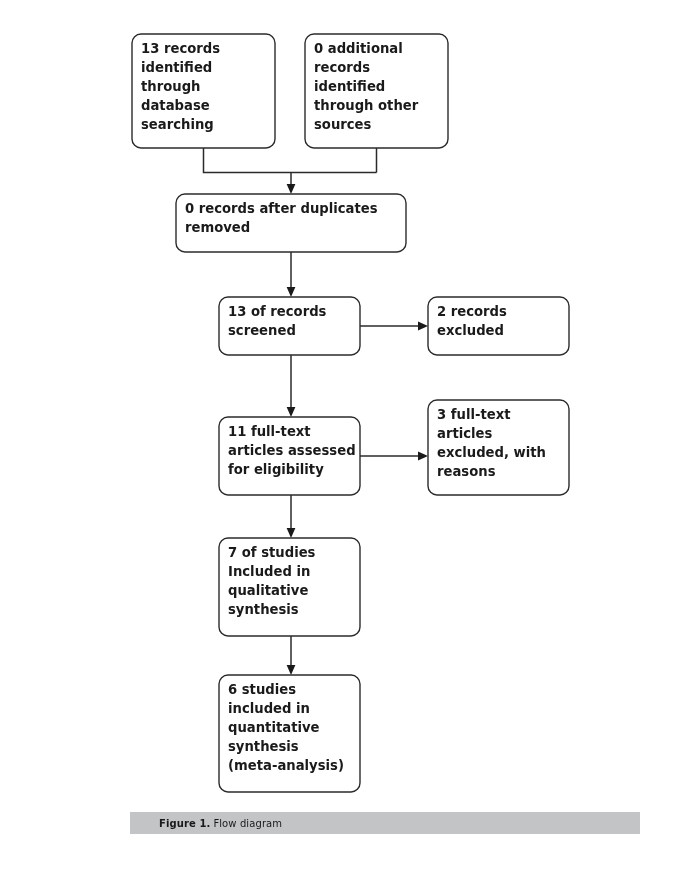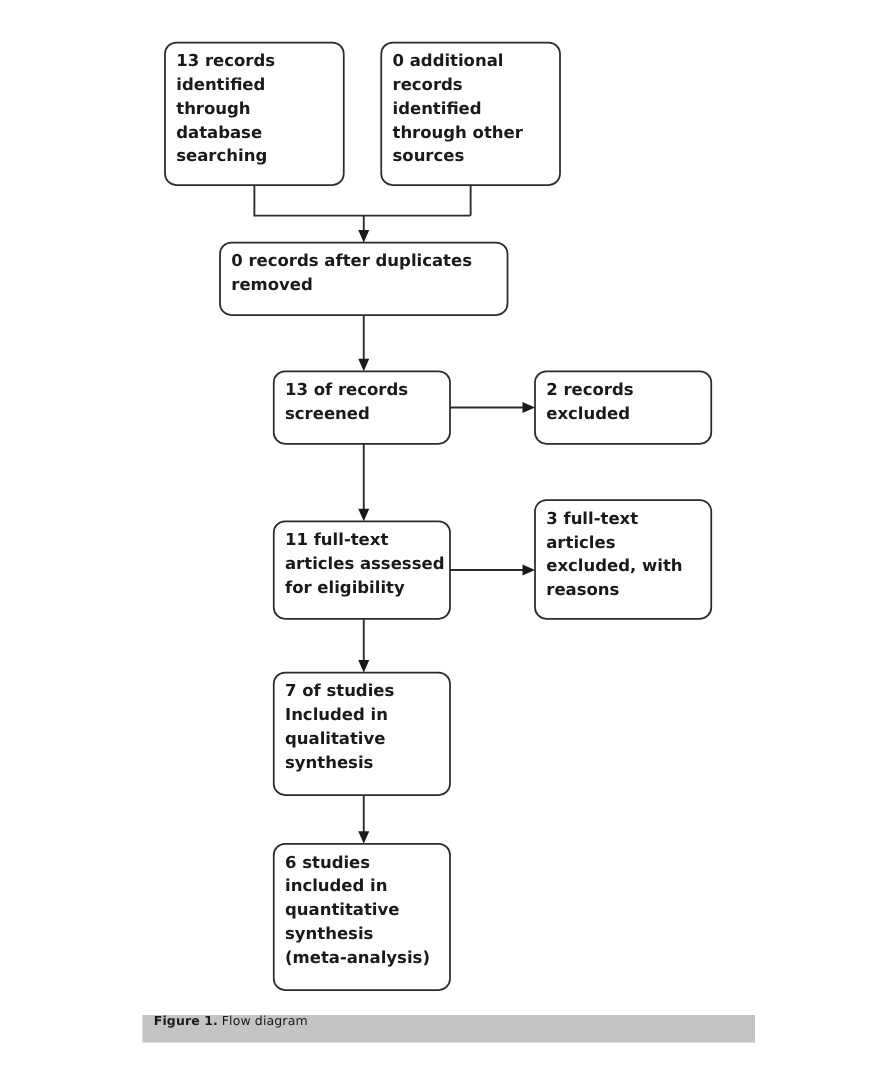--- a/index.html
+++ b/index.html
@@ -48,26 +48,28 @@
     stroke: #2b2b2b;
     stroke-width: 1.5;
     fill: none;
   }
   .connector-arrowhead {
     fill: #1a1a1a;
     stroke: none;
   }
   .caption-bar {
     position: absolute;
-    left: 114px;
+    left: 130px;
     top: 812px;
     width: 490px;
     height: 22px;
     background: #c2c4c6;
     display: flex;
+    align-items: center;
+    padding-left: 20px;
   }
   .caption-text {
     font-family: "DejaVu Sans", "Liberation Sans", sans-serif;
     font-size: 10px;
     color: #1a1a1a;
     padding-left: 9px;
     letter-spacing: 0.1px;
     white-space: nowrap;
   }
   .caption-label {

